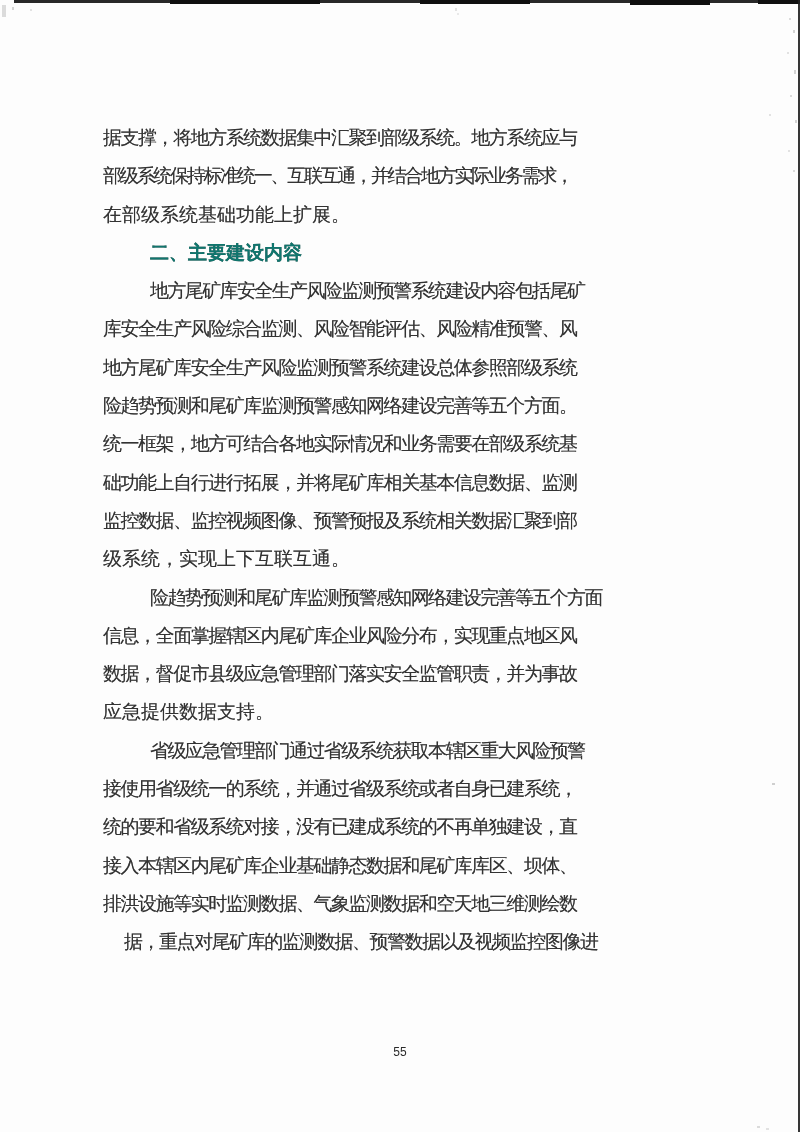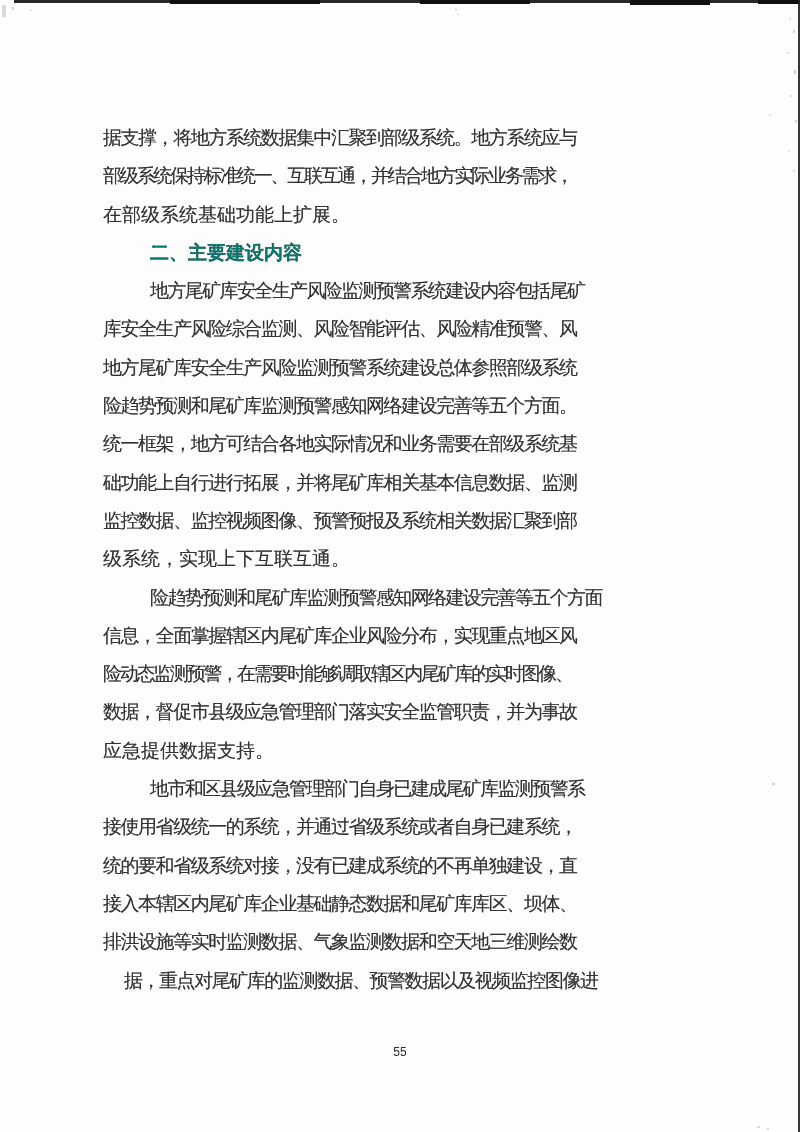--- a/index.html
+++ b/index.html
@@ -97,24 +97,23 @@
       <div class="line indent"><span class="ltext" style="letter-spacing: -1.625px; text-align: right;">地方尾矿库安全生产风险监测预警系统建设内容包括尾矿</span></div>
       <div class="line"><span class="ltext" style="letter-spacing: -1.462px;">库安全生产风险综合监测、风险智能评估、风险精准预警、风</span></div>
       <div class="line"><span class="ltext" style="letter-spacing: -1.462px;">地方尾矿库安全生产风险监测预警系统建设总体参照部级系统</span></div>
       <div class="line"><span class="ltext" style="letter-spacing: -1.462px;">险趋势预测和尾矿库监测预警感知网络建设完善等五个方面。</span></div>
       <div class="line"><span class="ltext" style="letter-spacing: -1.462px;">统一框架，地方可结合各地实际情况和业务需要在部级系统基</span></div>
       <div class="line"><span class="ltext" style="letter-spacing: -1.462px;">础功能上自行进行拓展，并将尾矿库相关基本信息数据、监测</span></div>
       <div class="line"><span class="ltext" style="letter-spacing: -1.462px;">监控数据、监控视频图像、预警预报及系统相关数据汇聚到部</span></div>
       <div class="line"><span class="ltext" style="letter-spacing: 0px;">级系统，实现上下互联互通。</span></div>
       <div class="line indent"><span class="ltext" style="letter-spacing: -1.625px;">险趋势预测和尾矿库监测预警感知网络建设完善等五个方面</span></div>
       <div class="line"><span class="ltext" style="letter-spacing: -1.462px;">信息，全面掌握辖区内尾矿库企业风险分布，实现重点地区风</span></div>
-      <div class="line"><span class="ltext" style="letter-spacing: -2.259px;">险动态监测预警，在需要时能够调取辖区内尾矿库的实时图像、</span></div>
       <div class="line"><span class="ltext" style="letter-spacing: -1.462px;">数据，督促市县级应急管理部门落实安全监管职责，并为事故</span></div>
       <div class="line"><span class="ltext" style="letter-spacing: 0px;">应急提供数据支持。</span></div>
-      <div class="line indent"><span class="ltext" style="letter-spacing: -1.625px;">地市和区县级应急管理部门自身已建成尾矿库监测预警系</span></div>
+      <div class="line indent"><span class="ltext" style="letter-spacing: -1.625px;">省级应急管理部门通过省级系统获取本辖区重大风险预警</span></div>
       <div class="line"><span class="ltext" style="letter-spacing: -1.462px;">接使用省级统一的系统，并通过省级系统或者自身已建系统，</span></div>
       <div class="line"><span class="ltext" style="letter-spacing: -1.462px;">统的要和省级系统对接，没有已建成系统的不再单独建设，直</span></div>
       <div class="line"><span class="ltext" style="letter-spacing: -1.462px;">接入本辖区内尾矿库企业基础静态数据和尾矿库库区、坝体、</span></div>
       <div class="line"><span class="ltext" style="letter-spacing: -1.462px;">排洪设施等实时监测数据、气象监测数据和空天地三维测绘数</span></div>
       <div class="line"><span class="ltext" style="letter-spacing: -1.462px; margin-left: 21px;">据，重点对尾矿库的监测数据、预警数据以及视频监控图像进</span></div>
     </div>
 
   <div class="pagenum">55</div>
 
 </div>

